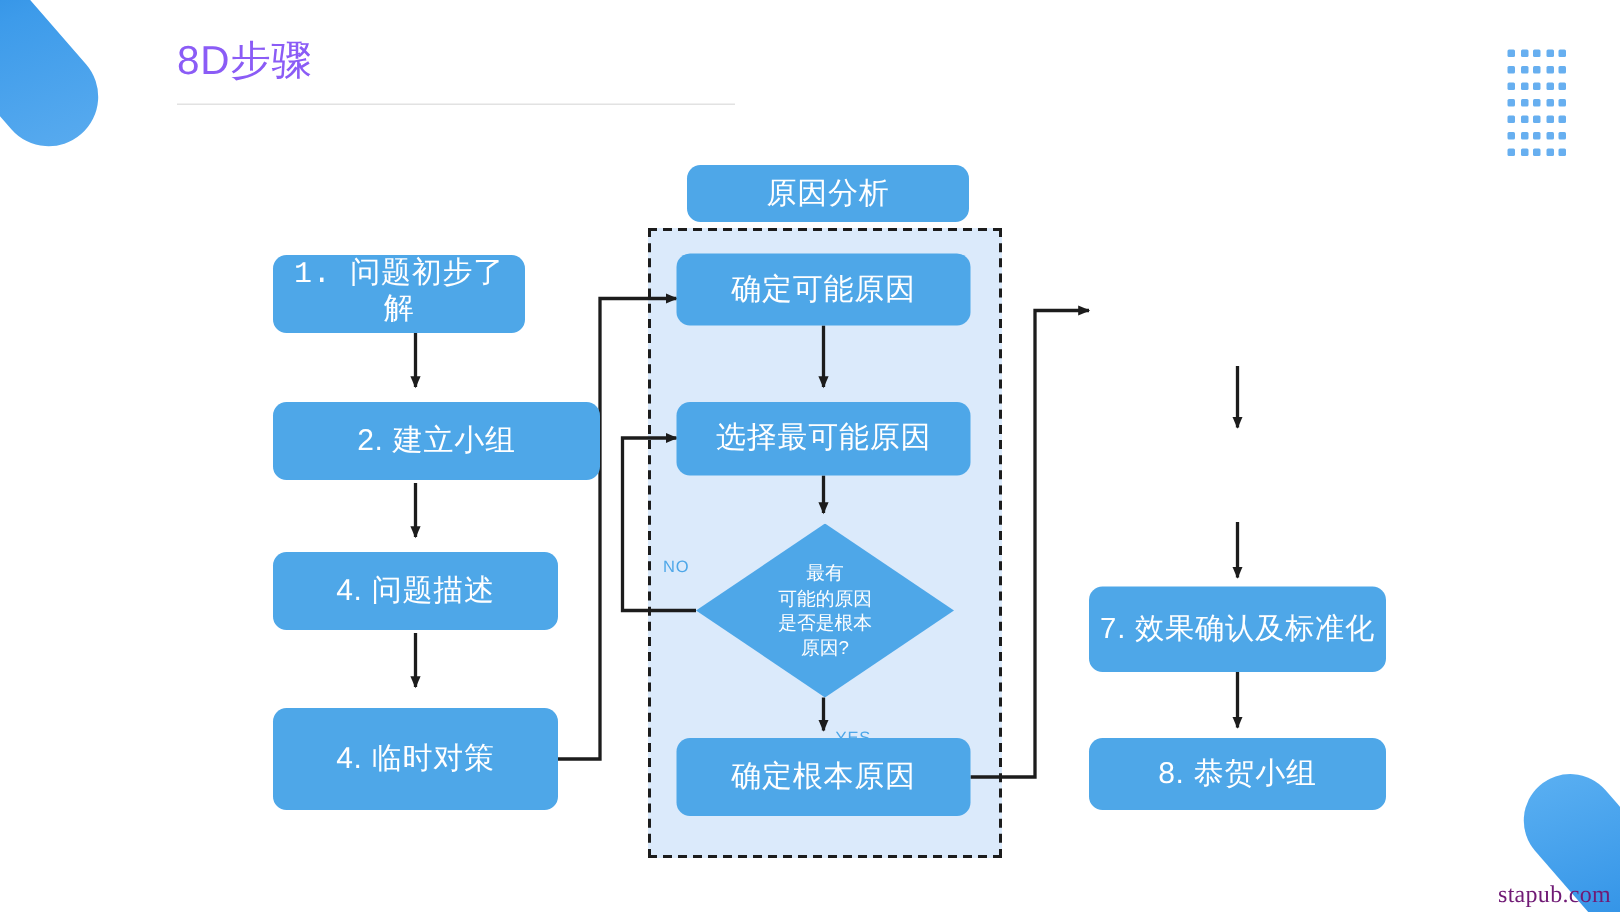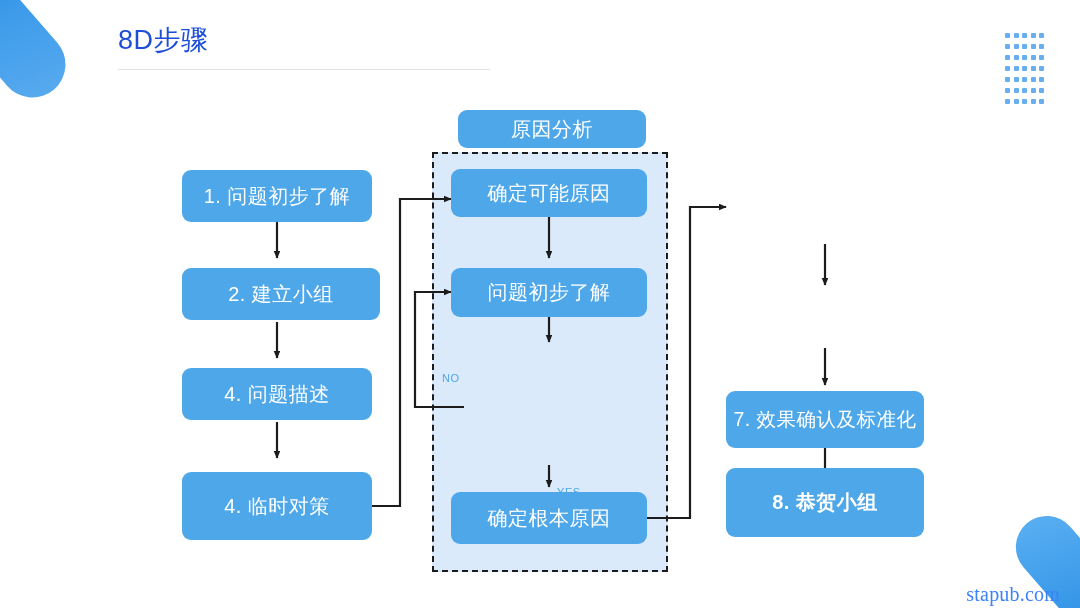--- a/index.html
+++ b/index.html
@@ -41,21 +41,21 @@
     transform: rotate(-41deg);
     transform-origin: 50% 50%;
   }
 
   
   .page-title {
     position: absolute;
     left: 118px;
     top: 22px;
     font-size: 27px;
-    color: #1d4ed8;
+    color: #8b5cf6;
     letter-spacing: 0.5px;
     white-space: nowrap;
   }
   .title-rule {
     position: absolute;
     left: 118px;
     top: 69px;
     width: 372px;
     height: 1px;
     background: #e2e2e2;
@@ -166,25 +166,25 @@
   }
   .wechat-icon { width: 40px; height: 33px; display: block; }
   .watermark-text {
     font-size: 25px;
     color: #b9b9b9;
     letter-spacing: 1.5px;
     white-space: nowrap;
   }
   .site-mark {
     position: absolute;
-    right: 20px;
+    right: 6px;
     bottom: 2px;
     font-family: "Liberation Serif", "DejaVu Serif", serif;
-    font-size: 20px;
-    color: #3b82f6;
+    font-size: 16px;
+    color: #701a75;
     letter-spacing: 0.2px;
   }
 </style>
 </head>
 <body>
 
 <div id="slide">
 
   <div class="corner-bar-tl"></div>
   <div class="corner-bar-br"></div>
@@ -253,35 +253,42 @@
       <path d="M464,407 L415,407 L415,292 L451,292" marker-end="url(#ah)"></path>
 
       <path d="M647,518 L690,518 L690,207 L726,207" marker-end="url(#ah)"></path>
 
       <line x1="825" y1="244" x2="825" y2="285" marker-end="url(#ah)"></line>
       <line x1="825" y1="348" x2="825" y2="385" marker-end="url(#ah)"></line>
       <line x1="825" y1="448" x2="825" y2="485" marker-end="url(#ah)"></line>
     </g>
   </svg>
 
-  <div class="box" style="left:182px; top:170px; width:190px; height:52px;">1. 问题初步了解</div>
-  <div class="box" style="left:182px; top:268px; width:198px; height:52px;">2. 建立小组</div>
+  <div class="box" style="left:182px; top:170px; width:168px; height:52px;font-family:Liberation Mono, monospace;">1. 问题初步了解</div>
+  <div class="box" style="left:182px; top:268px; width:218px; height:52px;">2. 建立小组</div>
   <div class="box" style="left:182px; top:368px; width:190px; height:52px;">4. 问题描述</div>
   <div class="box" style="left:182px; top:472px; width:190px; height:68px;">4. 临时对策</div>
 
   <div class="box" style="left:458px; top:110px; width:188px; height:38px;">原因分析</div>
 
   <div class="box" style="left:451px; top:169px; width:196px; height:48px;">确定可能原因</div>
-  <div class="box" style="left:451px; top:268px; width:196px; height:49px;">问题初步了解</div>
-
+  <div class="box" style="left:451px; top:268px; width:196px; height:49px;">选择最可能原因</div>
+
+  <div class="diamond-wrap">
+    <div class="diamond-shape"></div>
+    <div class="diamond-text">最有
+可能的原因
+是否是根本
+原因?</div>
+  </div>
 
   <div class="edge-label" style="left:442px; top:372px;">NO</div>
   <div class="edge-label" style="left:557px; top:486px;">YES</div>
 
   <div class="box" style="left:451px; top:492px; width:196px; height:52px;">确定根本原因</div>
 
   <div class="box small-pad" style="left:726px; top:391px; width:198px; height:57px;">7. 效果确认及标准化</div>
-  <div class="box" style="left:726px; top:468px; width:198px; height:69px;font-weight:bold;">8. 恭贺小组</div>
+  <div class="box" style="left:726px; top:492px; width:198px; height:48px;">8. 恭贺小组</div>
 
 
   <div class="site-mark">stapub.com</div>
 
 </div>
 
 </body></html>

